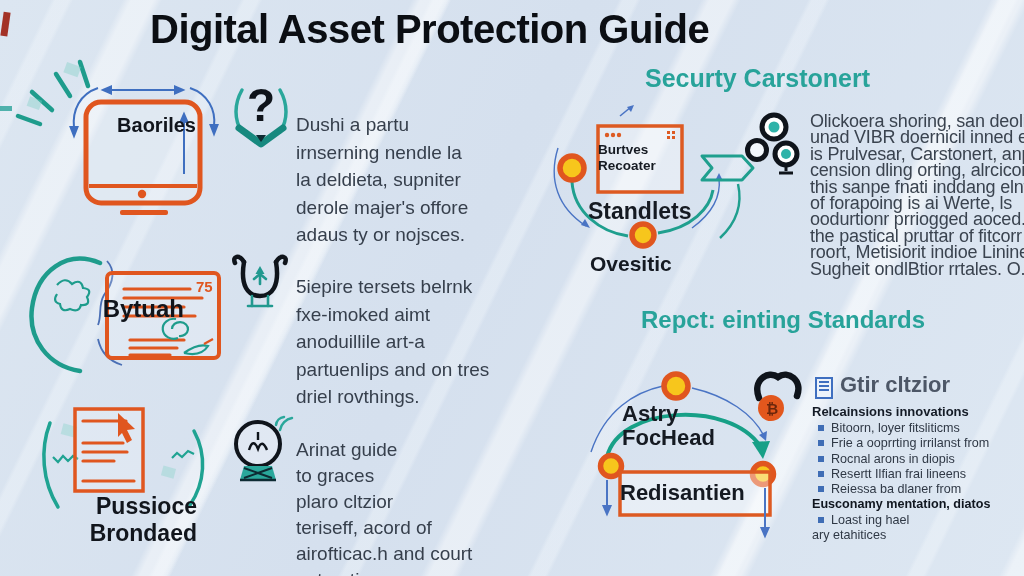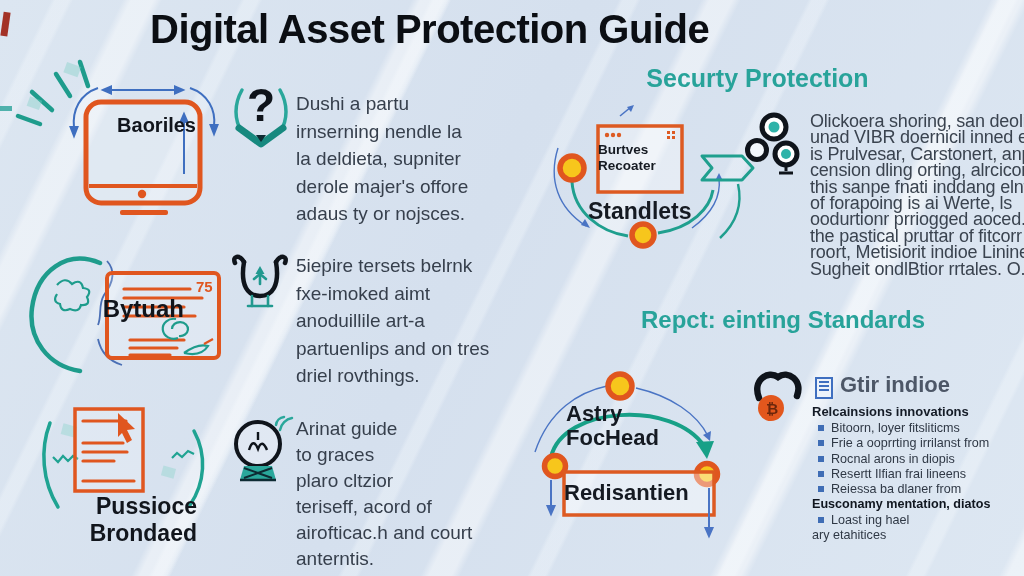--- a/index.html
+++ b/index.html
@@ -13,21 +13,21 @@
   }
   .abs{position:absolute;}
   .ml{white-space:pre;}
   .title{
     left:150px;top:4px;width:740px;height:50px;text-align:left;
     font-size:40px;font-weight:800;color:#0b0e13;letter-spacing:-0.5px;line-height:50px;
   }
   .teal-h{color:#28a39a;font-weight:700;text-align:center;}
   .h1{left:635px;top:64px;width:245px;font-size:25px;}
   .h2{left:608px;top:306px;width:350px;font-size:24px;}
-  .mid-text{width:222px;font-size:19px;line-height:27.5px;color:#363f4c;}
+  .mid-text{width:222px;font-size:19px;line-height:27.5px;color:#363f4c;margin-top:21px;}
   .fig-label{font-weight:700;color:#11151c;text-align:right;}
   .para{left:810px;top:113px;width:212px;font-size:18px;line-height:16.4px;color:#3a434f;letter-spacing:-0.2px;}
   .box-label{font-weight:700;color:#151a22;text-align:left;}
   .panel-title{left:840px;top:372px;width:180px;font-size:22px;color:#4d5767;font-weight:600;}
   .panel-sub{left:812px;top:404px;width:215px;font-size:13px;font-weight:700;color:#141b26;}
   .panel-list{left:812px;top:421px;width:218px;font-size:12.6px;color:#2f3845;}
   .panel-list .li{display:flex;align-items:flex-start;height:15.3px;line-height:15.3px;}
   .panel-list .sq{flex:0 0 auto;width:6px;height:6px;background:#3f6db5;margin:4px 7px 0 6px;}
   .panel-list .bold{font-weight:700;color:#10161f;}
   .doc-icon{left:815px;top:377px;width:14px;height:18px;border:2px solid #3f6fc0;background:#edf3fb;}
@@ -176,21 +176,21 @@
       <line x1="12" y1="70" x2="48" y2="70" stroke="#0d2b33" stroke-width="2.5"></line>
     </svg>
   </div>
   <div class="abs mid-text ml" style="left:296px;top:416px;line-height:26px">Arinat guide
 to graces
 plaro cltzior
 teriseff, acord of
 airofticac.h and court
 anterntis.</div>
 
-  <div class="abs teal-h h1">Securty Protection</div>
+  <div class="abs teal-h h1">Securty Carstonert</div>
 
   <div class="abs" style="left:540px;top:100px;width:222px;height:195px">
     <svg width="222" height="195">
       <line x1="80" y1="16" x2="91" y2="7" stroke="#4a74c4" stroke-width="1.6"></line>
       <polygon points="94,5 87,7 91,12" fill="#4a74c4"></polygon>
       <path d="M18,48 C 8,80 18,108 46,126" fill="none" stroke="#4a74c4" stroke-width="1.4"></path>
       <polygon points="50,128 41,125 45,119" fill="#4a74c4"></polygon>
       <path d="M152,128 C 174,112 181,95 179,78" fill="none" stroke="#4a74c4" stroke-width="1.4"></path>
       <polygon points="179,73 175,81 183,81" fill="#4a74c4"></polygon>
       <path d="M32,82 C 34,112 60,132 88,136" fill="none" stroke="#1f9f8e" stroke-width="3"></path>
@@ -206,20 +206,21 @@
         <rect x="127" y="36" width="3" height="3"></rect>
           <rect x="132" y="36" width="3" height="3"></rect>
       </g>
       <circle cx="32" cy="68" r="12" fill="#f7c61c" stroke="#e0561f" stroke-width="5.5"></circle>
       <circle cx="103" cy="135" r="11" fill="#f7c61c" stroke="#e0561f" stroke-width="5.5"></circle>
       <polygon points="162,56 202,56 213,68 202,80 162,80 172,68" fill="none" stroke="#1f9f8e" stroke-width="3" stroke-linejoin="round"></polygon>
     </svg>
     <div class="abs box-label ml" style="left:58px;top:42px;width:84px;font-size:13.5px;line-height:16px">Burtves
 Recoater</div>
     <div class="abs box-label" style="left:48px;top:98px;width:160px;font-size:23px">Standlets</div>
+    <div class="abs box-label" style="left:50px;top:152px;width:160px;font-size:21px">Ovesitic</div>
   </div>
 
   <svg class="abs" style="left:744px;top:110px" width="62" height="70">
     <circle cx="30" cy="17" r="12" fill="#ffffff" stroke="#0f141b" stroke-width="5"></circle>
     <circle cx="30" cy="17" r="5.5" fill="#2fb3a9"></circle>
     <circle cx="13" cy="40" r="9.5" fill="#f2f7fc" stroke="#0f141b" stroke-width="5"></circle>
     <circle cx="42" cy="44" r="11" fill="#ffffff" stroke="#0f141b" stroke-width="5"></circle>
     <circle cx="42" cy="44" r="5" fill="#2fb3a9"></circle>
     <line x1="42" y1="56" x2="42" y2="61" stroke="#0f141b" stroke-width="3"></line>
     <line x1="35" y1="63" x2="49" y2="63" stroke="#0f141b" stroke-width="3"></line>
@@ -230,21 +231,21 @@
 cension dling orting, alrcicon nest.
 this sanpe fnati inddang elnteall
 of forapoing is ai Werte, ls
 oodurtionr prriogged aoced. Loour
 the pastical pruttar of fitcorr Lenatra
 roort, Metisiorit indioe Linined
 Sugheit ondlBtior rrtales. O.</div>
 
   <div class="abs teal-h h2">Repct: einting Standards</div>
 
-  <div class="abs" style="left:521px;top:352px;width:222px;height:215px">
+  <div class="abs" style="left:577px;top:352px;width:222px;height:215px">
     <svg width="222" height="215">
       <path d="M14,100 C 28,58 58,40 86,34" fill="none" stroke="#4a74c4" stroke-width="1.4"></path>
       <path d="M115,36 C 150,44 176,62 187,84" fill="none" stroke="#4a74c4" stroke-width="1.4"></path>
       <polygon points="189,89 182,83 190,79" fill="#4a74c4"></polygon>
       <path d="M30,105 C 42,54 152,48 183,94" fill="none" stroke="#17a087" stroke-width="4"></path>
       <polygon points="186,107 175,90 193,89" fill="#17a087"></polygon>
       <circle cx="99" cy="34" r="12" fill="#f7c61c" stroke="#e0561f" stroke-width="5.5"></circle>
       <circle cx="34" cy="114" r="10.5" fill="#f7c61c" stroke="#e0561f" stroke-width="5.5"></circle>
       <circle cx="186" cy="122" r="10.5" fill="#f7c61c" stroke="#e0561f" stroke-width="5.5"></circle>
       <rect x="43" y="120" width="150" height="43" fill="rgba(255,255,255,0.4)" stroke="#dd5a22" stroke-width="3.5"></rect>
@@ -264,21 +265,21 @@
     <path d="M9,30 C 2,12 18,2 28,9 C 38,2 53,12 47,28" fill="none" stroke="#0f141b" stroke-width="6.5" stroke-linecap="round"></path>
     <circle cx="21" cy="40" r="13" fill="#e2571d"></circle>
     <text x="16" y="46" font-size="15" font-weight="bold" fill="rgba(65,22,6,0.75)">₿</text>
   </svg>
 
   <div class="abs doc-icon">
       <div class="l"></div>
       <div class="l"></div>
       <div class="l"></div>
     </div>
-  <div class="abs panel-title">Gtir indioe</div>
+  <div class="abs panel-title">Gtir cltzior</div>
   <div class="abs panel-sub">Relcainsions innovations</div>
 
   <div class="abs panel-list">
     <div class="li">
         <span class="sq"></span>
         <span>Bitoorn, loyer fitsliticms</span>
       </div>
     <div class="li">
         <span class="sq"></span>
         <span>Frie a ooprrting irrilanst from</span>

